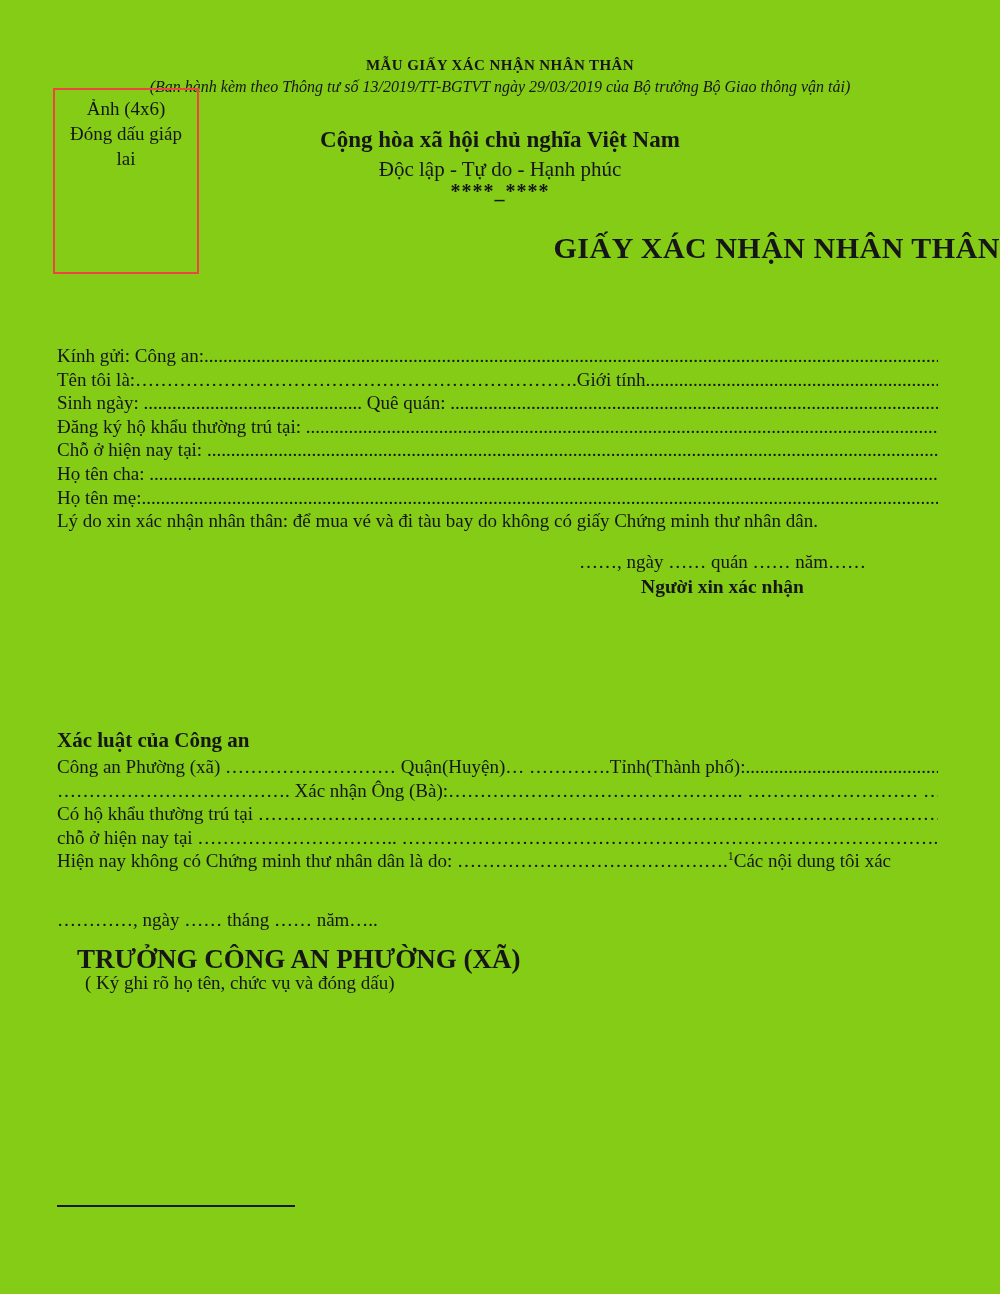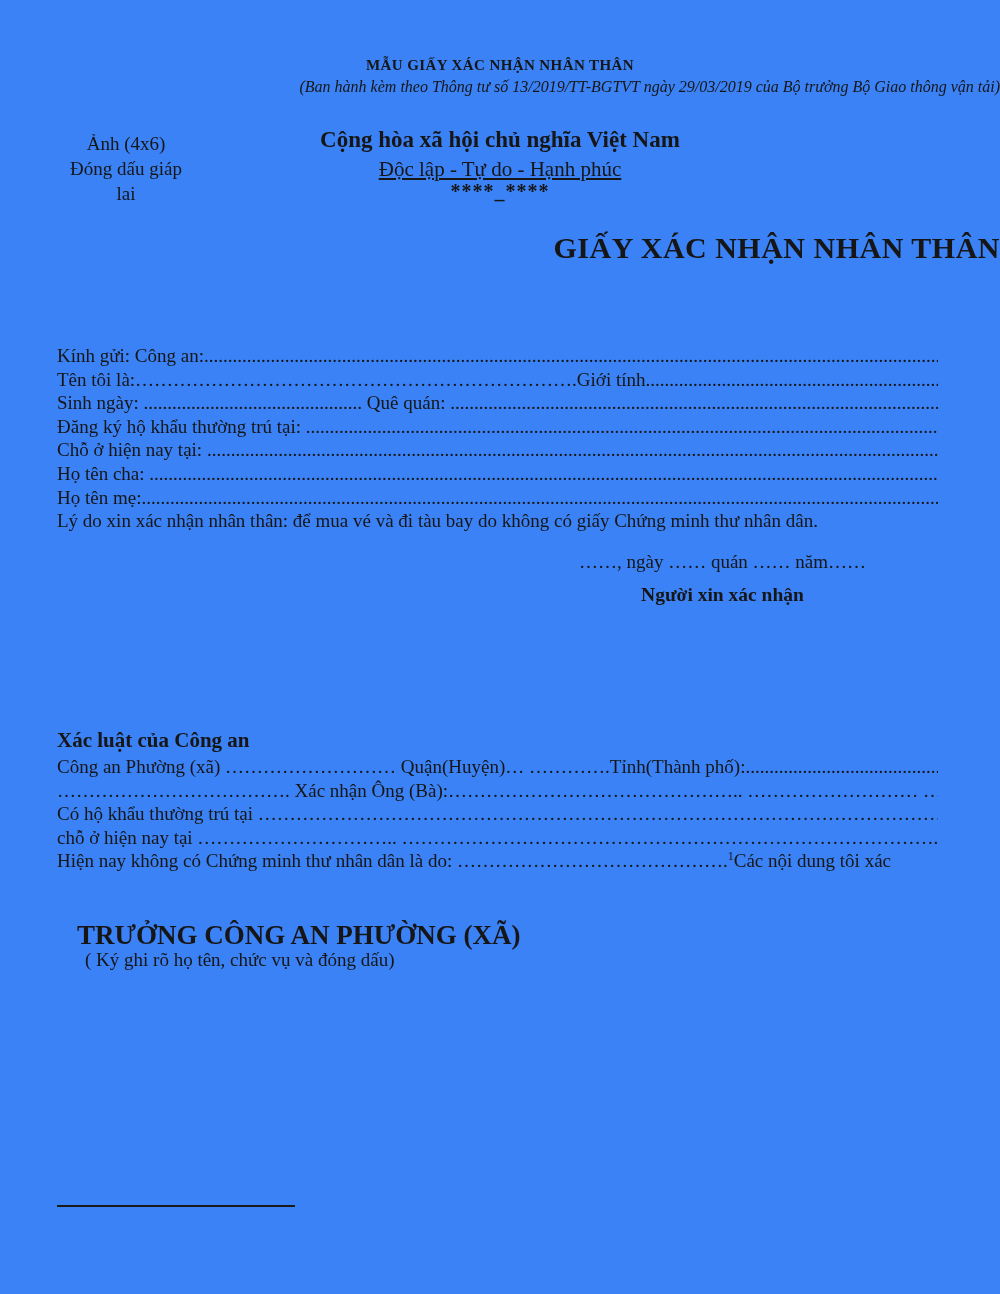--- a/index.html
+++ b/index.html
@@ -4,67 +4,66 @@
 <style>
   html, body {
     margin: 0;
     padding: 0;
     background: #ffffff;
   }
   .page {
     position: relative;
     width: 1000px;
     height: 1294px;
-    background: #3b82f6;
+    background: #84cc16;
     color: #161616;
     font-family: "Liberation Serif", "DejaVu Serif", serif;
     overflow: hidden;
   }
 
   .doc-header-title {
     position: absolute;
     top: 57px; left: 0; right: 0;
     text-align: center;
     font-size: 15px;
     font-weight: bold;
     letter-spacing: 0.4px;
   }
   .doc-header-sub {
     position: absolute;
     top: 78px; left: 0; right: 0;
-    text-align: right;
+    text-align: center;
     font-size: 16px;
     font-style: italic;
   }
 
   .photo-box {
     position: absolute;
-    left: 53px; top: 113px;
+    left: 53px; top: 88px;
     width: 146px; height: 186px;
-    border: 2px solid #3b82f6;
+    border: 2px solid #ef4444;
     box-sizing: border-box;
-    padding-top: 16px;
+    padding-top: 6px;
     text-align: center;
     font-size: 19px;
     line-height: 25px;
   }
 
   .national-country {
     position: absolute;
     top: 127px; left: 0; right: 0;
     text-align: center;
     font-size: 23px;
     font-weight: bold;
   }
   .national-motto {
     position: absolute;
     top: 157px; left: 0; right: 0;
     text-align: center;
     font-size: 21px;
-    text-decoration: underline;
   }
   .national-stars {
     position: absolute;
     top: 180px; left: 0; right: 0;
     text-align: center;
     font-size: 20px;
     font-weight: bold;
     letter-spacing: 1px;
   }
   .doc-title {
@@ -92,21 +91,21 @@
     position: absolute;
     left: 500px; top: 550px;
     width: 445px;
     text-align: center;
     font-size: 19px;
     line-height: 23px;
   }
   .sign-label {
     font-weight: bold;
     font-size: 19.5px;
-    margin-top: 10px;
+    margin-top: 2px;
   }
 
   .police-block {
     position: absolute;
     left: 57px; top: 729px;
     width: 881px;
     font-size: 19px;
     line-height: 23.4px;
   }
   .police-heading {
@@ -187,19 +186,20 @@
   <div class="police-block">
     <div class="police-heading">Xác luật của Công an</div>
     <div class="pline">Công an Phường (xã) ……………………… Quận(Huyện)… ………….Tỉnh(Thành phố):..............................................................</div>
     <div class="pline">………………………………. Xác nhận Ông (Bà):……………………………………….. ……………………… ……</div>
     <div class="pline">Có hộ khẩu thường trú tại ……………………………………………………………………………………………………...;</div>
     <div class="pline">chỗ ở hiện nay tại ………………………….. ………………………………………………………………………….</div>
     <div class="pline"><span>Hiện nay không có Chứng minh thư nhân dân là do: …………………………………….</span><sup>1</sup><span>Các nội dung tôi xác</span></div>
   </div>
 
   <div class="bottom-block">
+    <div>…………, ngày …… tháng …… năm…..</div>
     <div class="bottom-title">TRƯỞNG CÔNG AN PHƯỜNG (XÃ)</div>
     <div class="bottom-note">( Ký ghi rõ họ tên, chức vụ và đóng dấu)</div>
   </div>
 
   <div class="footnote-rule"></div>
 
 </div>
 
 </body></html>

